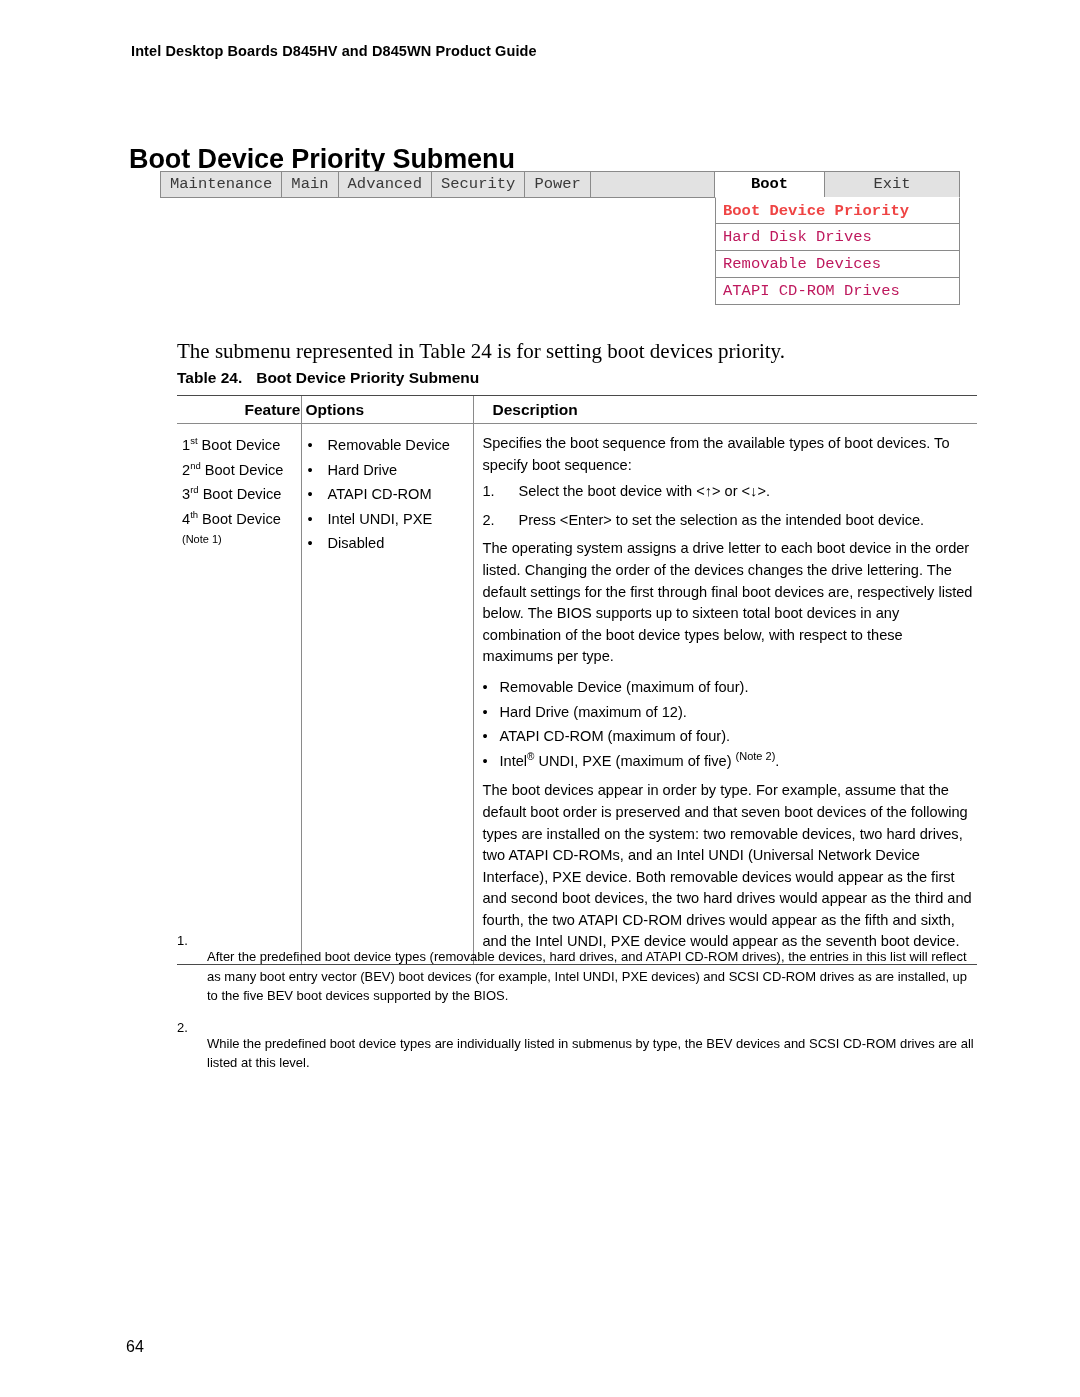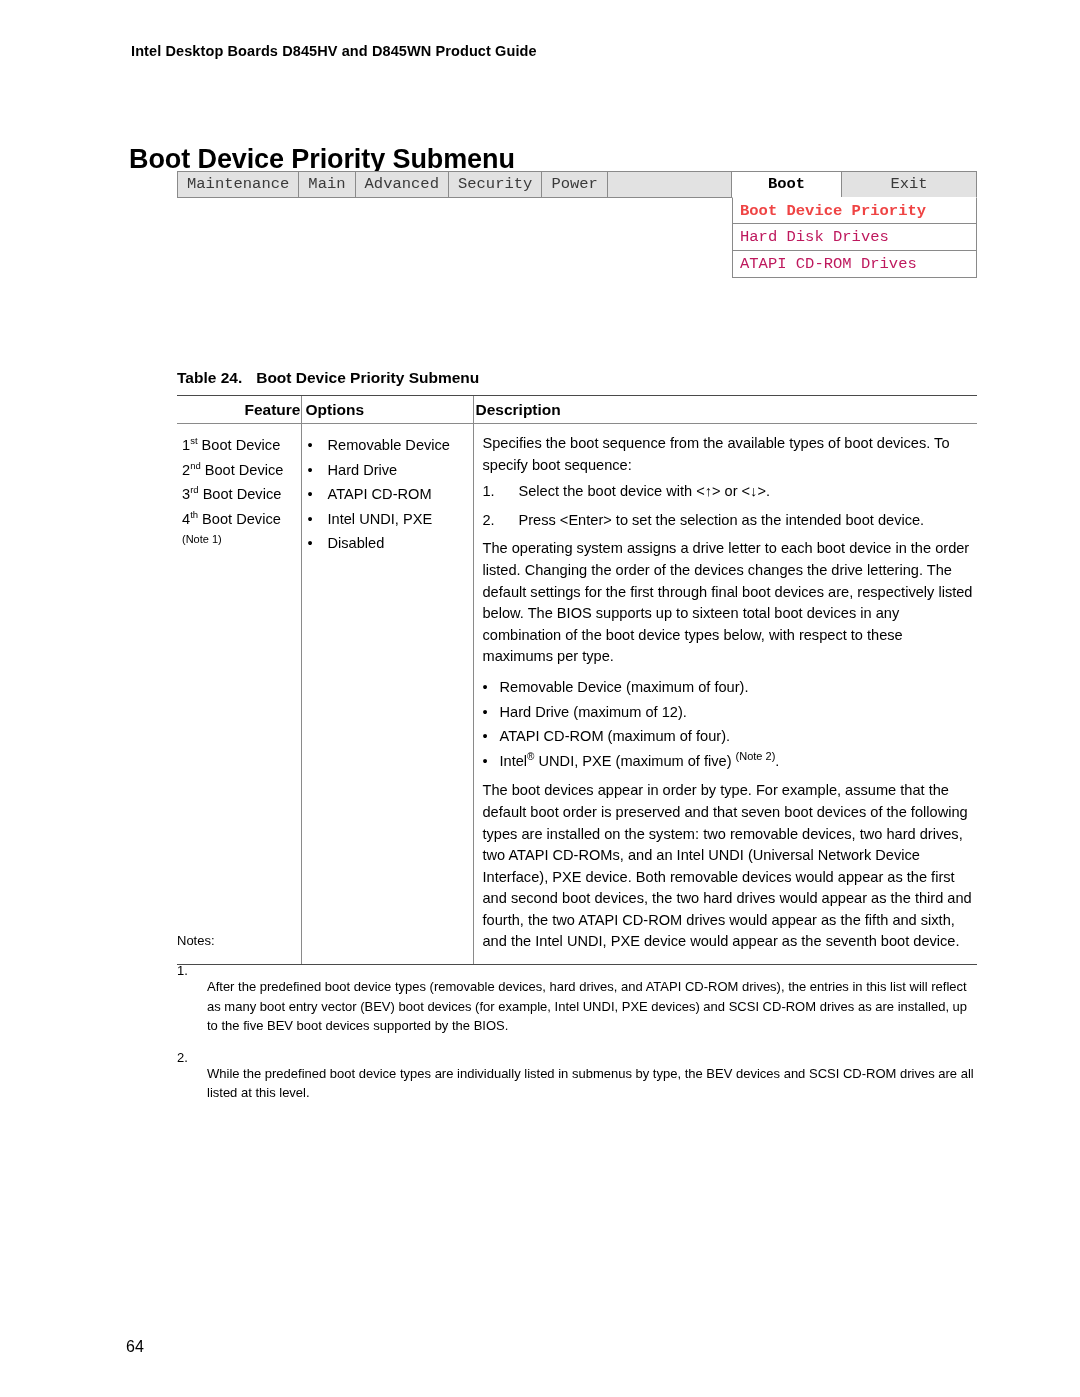--- a/index.html
+++ b/index.html
@@ -40,21 +40,21 @@
     font-family: "Liberation Sans", sans-serif;
     font-weight: bold;
     font-size: 27px;
     letter-spacing: -0.1px;
     color: #000;
   }
 
   
   .bios {
     position: absolute;
-    left: 177px;
+    left: 160px;
     top: 171px;
     width: 800px;
     font-family: "Liberation Mono", monospace;
   }
   .bios-tabrow {
     display: flex;
     align-items: stretch;
     height: 27px;
     border: 1px solid #8a8a8a;
     border-right: none;
@@ -158,21 +158,21 @@
     border-top: 1.6px solid #4a4a4a;
     border-bottom: 1px solid #8a8a8a;
     font-size: 15.5px;
     font-weight: bold;
     text-align: left;
     height: 27px;
     line-height: 27px;
   }
   .tbl thead th.h1 { padding-left: 5px; text-align: right; }
   .tbl thead th.h2 { padding-left: 4px; border-left: 1px solid #8a8a8a; }
-  .tbl thead th.h3 { padding-left: 2px; border-left: 1px solid #8a8a8a; }
+  .tbl thead th.h3 { padding-left: 19px; border-left: 1px solid #8a8a8a; }
   .tbl tbody td {
     border-bottom: 1.6px solid #4a4a4a;
     font-size: 14.6px;
     padding-top: 9px;
     padding-bottom: 11px;
   }
   .tbl tbody td.b1 { padding-left: 5px; }
   .tbl tbody td.b2 { padding-left: 6px; border-left: 1px solid #8a8a8a; }
   .tbl tbody td.b3 { padding-left: 9px; border-left: 1px solid #8a8a8a; }
 
@@ -288,24 +288,26 @@
       <div class="bios-tab">Advanced</div>
       <div class="bios-tab">Security</div>
       <div class="bios-tab">Power</div>
       <div class="bios-tab spacer"></div>
       <div class="bios-tab fixed-boot">Boot</div>
       <div class="bios-tab fixed-exit">Exit</div>
     </div>
     <div class="bios-submenu">
       <div class="bios-subitem active">Boot Device Priority</div>
       <div class="bios-subitem">Hard Disk Drives</div>
+      <div class="bios-subitem">Removable Devices</div>
       <div class="bios-subitem">ATAPI CD-ROM Drives</div>
     </div>
   </div>
 
+  <p class="intro-line">The submenu represented in Table 24 is for setting boot devices priority.</p>
 
   <div class="table-caption">
     <span class="cap-num">Table 24.</span><span>Boot Device Priority Submenu</span>
   </div>
 
   <table class="tbl">
     <colgroup>
       <col class="c1">
         <col class="c2">
         <col class="c3">
@@ -384,21 +386,20 @@
               </div>
           </div>
 
           <p class="desc-p" style="margin-top:7px;margin-bottom:0;">The boot devices appear in order by type.  For example, assume that the default boot order is preserved and that seven boot devices of the following types are installed on the system:  two removable devices, two hard drives, two ATAPI CD-ROMs, and an Intel UNDI (Universal Network Device Interface), PXE device.  Both removable devices would appear as the first and second boot devices, the two hard drives would appear as the third and fourth, the two ATAPI CD-ROM drives would appear as the fifth and sixth, and the Intel UNDI, PXE device would appear as the seventh boot device.</p>
         </td>
       </tr>
     </tbody>
   </table>
 
   <div class="notes-wrap">
-    <div class="notes-label">Notes:</div>
     <div class="note-row">
       <span class="nnum">1.</span>
       <span class="ntext">After the predefined boot device types (removable devices, hard drives, and ATAPI CD-ROM drives), the entries in this list will reflect as many boot entry vector (BEV) boot devices (for example, Intel UNDI, PXE devices) and SCSI CD-ROM drives as are installed, up to the five BEV boot devices supported by the BIOS.</span>
     </div>
     <div class="note-row">
       <span class="nnum">2.</span>
       <span class="ntext">While the predefined boot device types are individually listed in submenus by type, the BEV devices and SCSI CD-ROM drives are all listed at this level.</span>
     </div>
   </div>
 

